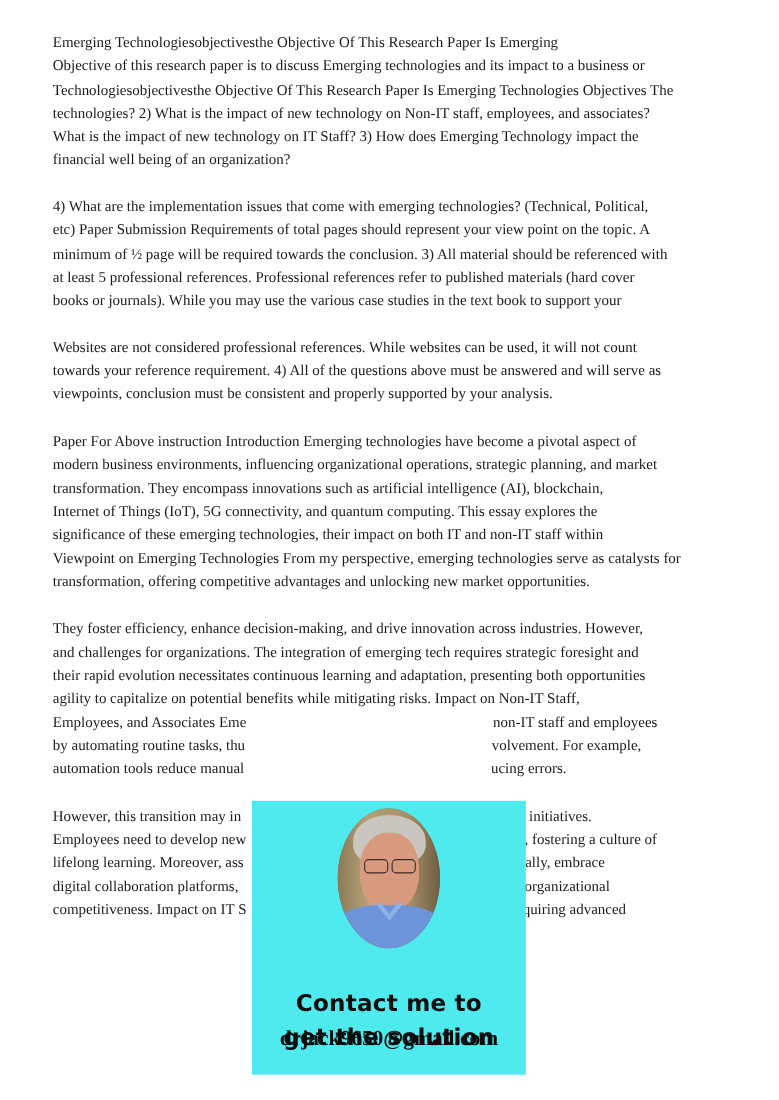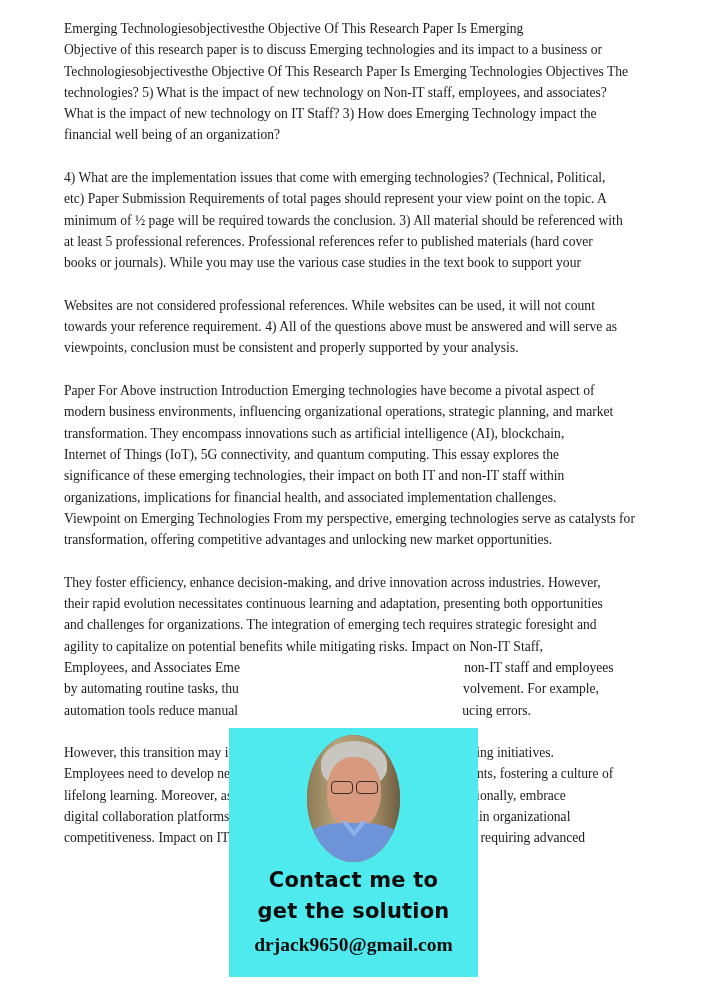--- a/index.html
+++ b/index.html
@@ -11,23 +11,22 @@
       width: 708px;
       height: 1000px;
       position: relative;
       overflow: hidden;
       font-family: "Liberation Serif", "DejaVu Serif", serif;
       color: #1a1a1a;
     }
     .page {
       position: absolute;
       left: 48px;
-      top: 18px;
+      top: 28px;
       width: 620px;
-      margin-left: 16px;
     }
     .para {
       font-size: 13.6px;
       line-height: 21.3px;
       margin: 0 0 21.3px 0;
       white-space: nowrap;
     }
     .line {
       display: block;
       height: 21.3px;
@@ -84,20 +83,21 @@
     .cta {
       position: absolute;
       left: 0;
       width: 100%;
       text-align: center;
       font-family: "DejaVu Sans", sans-serif;
       font-weight: bold;
       font-size: 21px;
       color: #0d0d0d;
       letter-spacing: 0.2px;
+      margin-top: 32px;
     }
     .cta1 { top: 140px; }
     .cta2 { top: 171px; }
     .email {
       position: absolute;
       left: 0;
       top: 206px;
       width: 100%;
       text-align: center;
       font-family: "Liberation Serif", "DejaVu Serif", serif;
@@ -107,21 +107,21 @@
     }
   </style>
 </head>
 <body>
 
 <div class="page">
   <p class="para">
     <span class="line">Emerging Technologiesobjectivesthe Objective Of This Research Paper Is Emerging</span>
     <span class="line">Objective of this research paper is to discuss Emerging technologies and its impact to a business or</span>
     <span class="line">Technologiesobjectivesthe Objective Of This Research Paper Is Emerging Technologies Objectives The</span>
-    <span class="line">technologies? 5) What is the impact of new technology on Non-IT staff, employees, and associates?</span>
+    <span class="line">technologies? 2) What is the impact of new technology on Non-IT staff, employees, and associates?</span>
     <span class="line">What is the impact of new technology on IT Staff? 3) How does Emerging Technology impact the</span>
     <span class="line">financial well being of an organization?</span>
   </p>
   <p class="para">
     <span class="line">4) What are the implementation issues that come with emerging technologies? (Technical, Political,</span>
     <span class="line">etc) Paper Submission Requirements of total pages should represent your view point on the topic. A</span>
     <span class="line">minimum of ½ page will be required towards the conclusion. 3) All material should be referenced with</span>
     <span class="line">at least 5 professional references. Professional references refer to published materials (hard cover</span>
     <span class="line">books or journals). While you may use the various case studies in the text book to support your</span>
   </p>
@@ -129,28 +129,27 @@
     <span class="line">Websites are not considered professional references. While websites can be used, it will not count</span>
     <span class="line">towards your reference requirement. 4) All of the questions above must be answered and will serve as</span>
     <span class="line">viewpoints, conclusion must be consistent and properly supported by your analysis.</span>
   </p>
   <p class="para">
     <span class="line">Paper For Above instruction Introduction Emerging technologies have become a pivotal aspect of</span>
     <span class="line">modern business environments, influencing organizational operations, strategic planning, and market</span>
     <span class="line">transformation. They encompass innovations such as artificial intelligence (AI), blockchain,</span>
     <span class="line">Internet of Things (IoT), 5G connectivity, and quantum computing. This essay explores the</span>
     <span class="line">significance of these emerging technologies, their impact on both IT and non-IT staff within</span>
-    <span class="line">organizations, implications for financial health, and associated implementation challenges.</span>
     <span class="line">Viewpoint on Emerging Technologies From my perspective, emerging technologies serve as catalysts for</span>
     <span class="line">transformation, offering competitive advantages and unlocking new market opportunities.</span>
   </p>
   <p class="para">
     <span class="line">They foster efficiency, enhance decision-making, and drive innovation across industries. However,</span>
+    <span class="line">and challenges for organizations. The integration of emerging tech requires strategic foresight and</span>
     <span class="line">their rapid evolution necessitates continuous learning and adaptation, presenting both opportunities</span>
-    <span class="line">and challenges for organizations. The integration of emerging tech requires strategic foresight and</span>
     <span class="line">agility to capitalize on potential benefits while mitigating risks. Impact on Non-IT Staff,</span>
     <span class="line" style="white-space:pre">Employees, and Associates Eme                                                                  non-IT staff and employees</span>
     <span class="line" style="white-space:pre">by automating routine tasks, thu                                                                  volvement. For example,</span>
     <span class="line" style="white-space:pre">automation tools reduce manual                                                                  ucing errors.</span>
   </p>
   <p class="para">
     <span class="line" style="white-space:pre">However, this transition may in                                                                  aining initiatives.</span>
     <span class="line" style="white-space:pre">Employees need to develop new                                                                  nents, fostering a culture of</span>
     <span class="line" style="white-space:pre">lifelong learning. Moreover, ass                                                                  rationally, embrace</span>
     <span class="line" style="white-space:pre">digital collaboration platforms,                                                                  ustain organizational</span>

